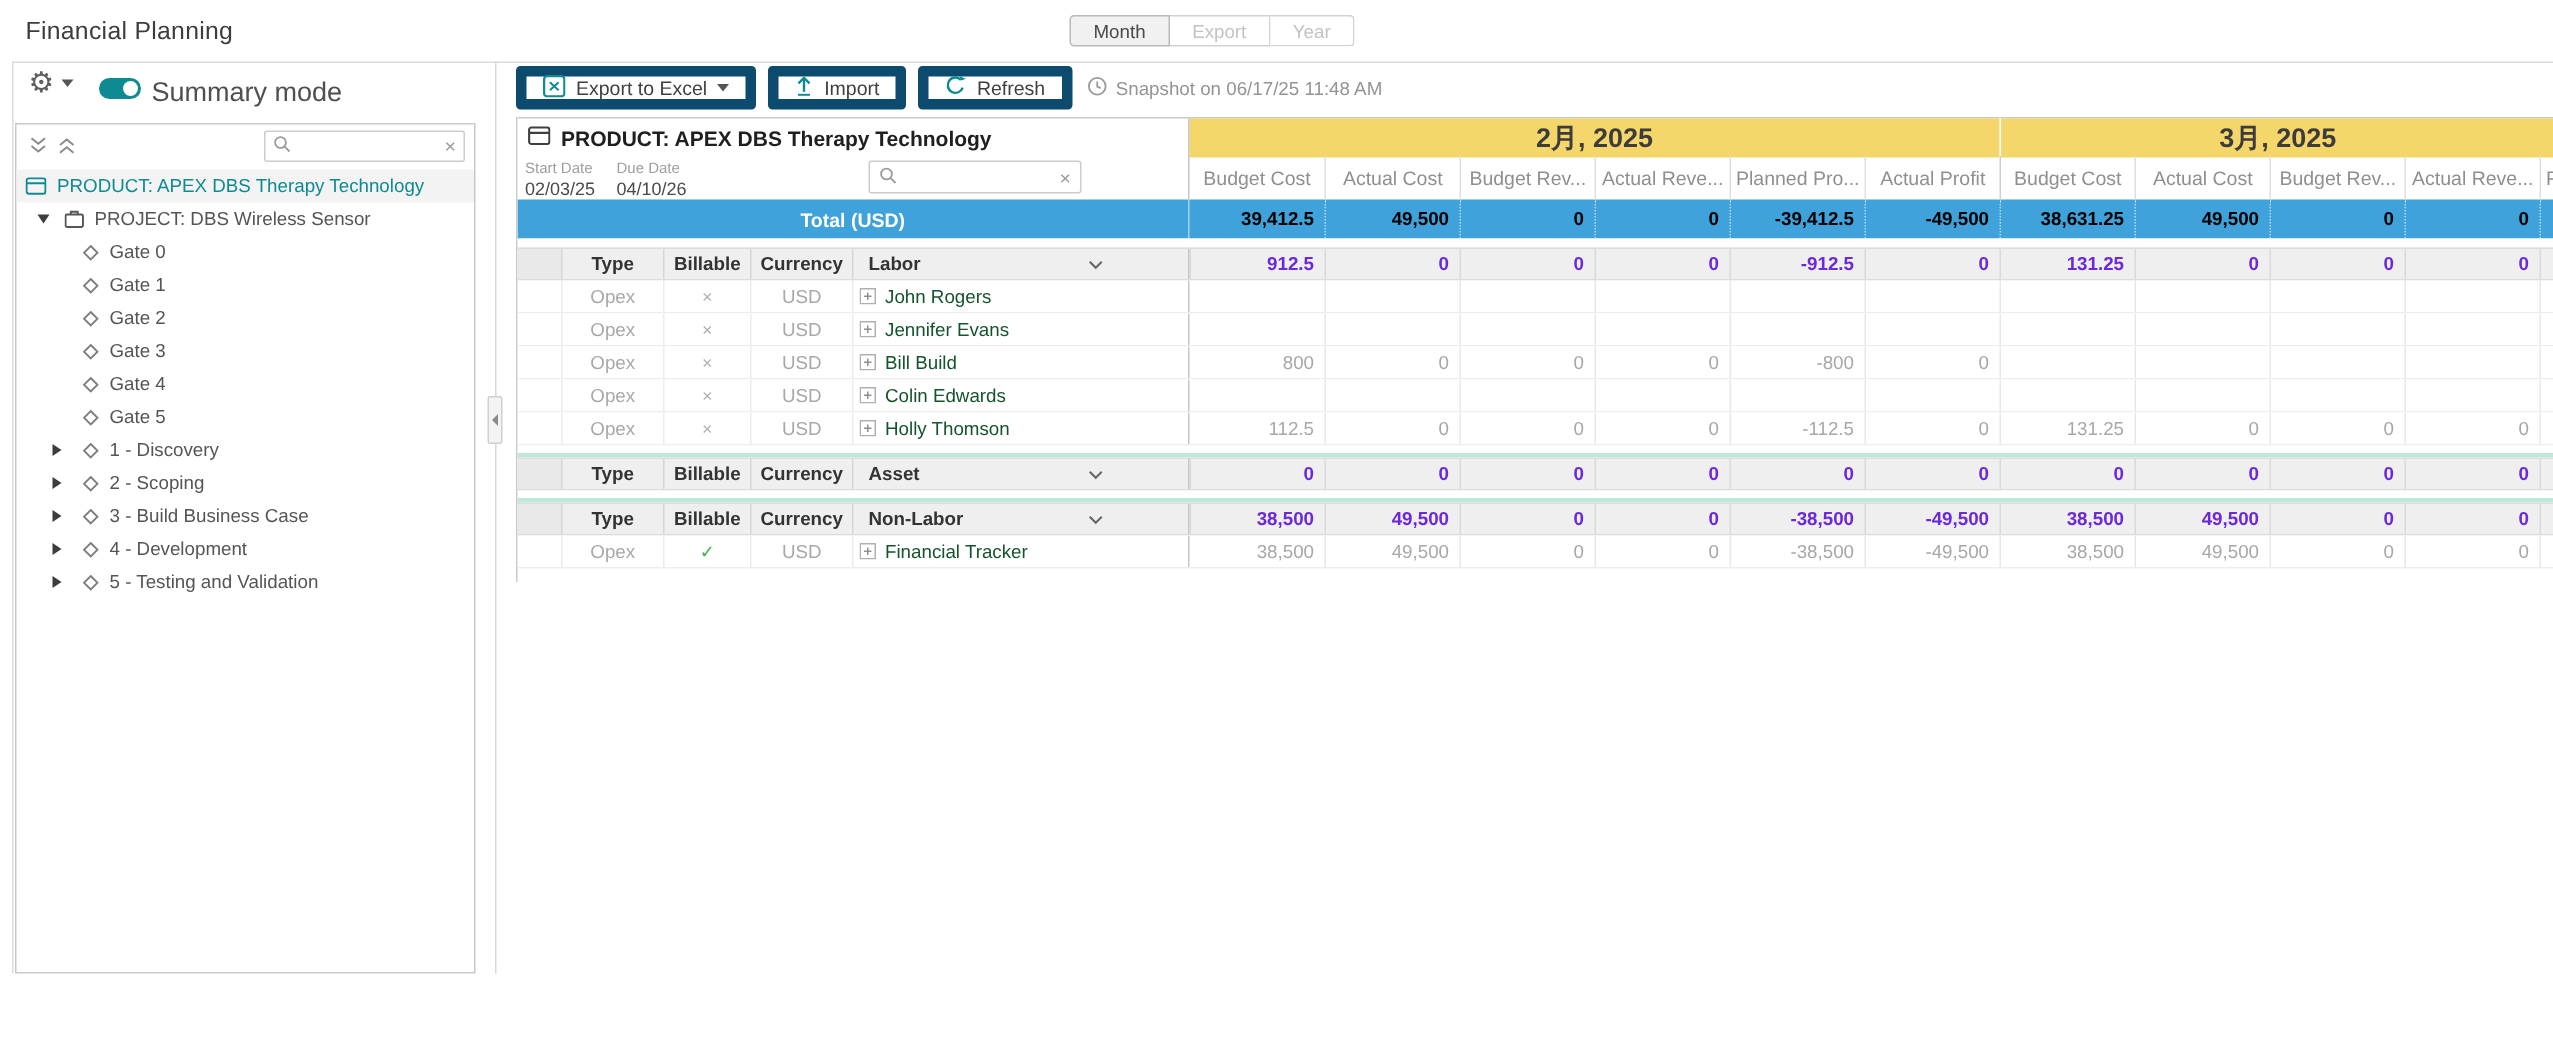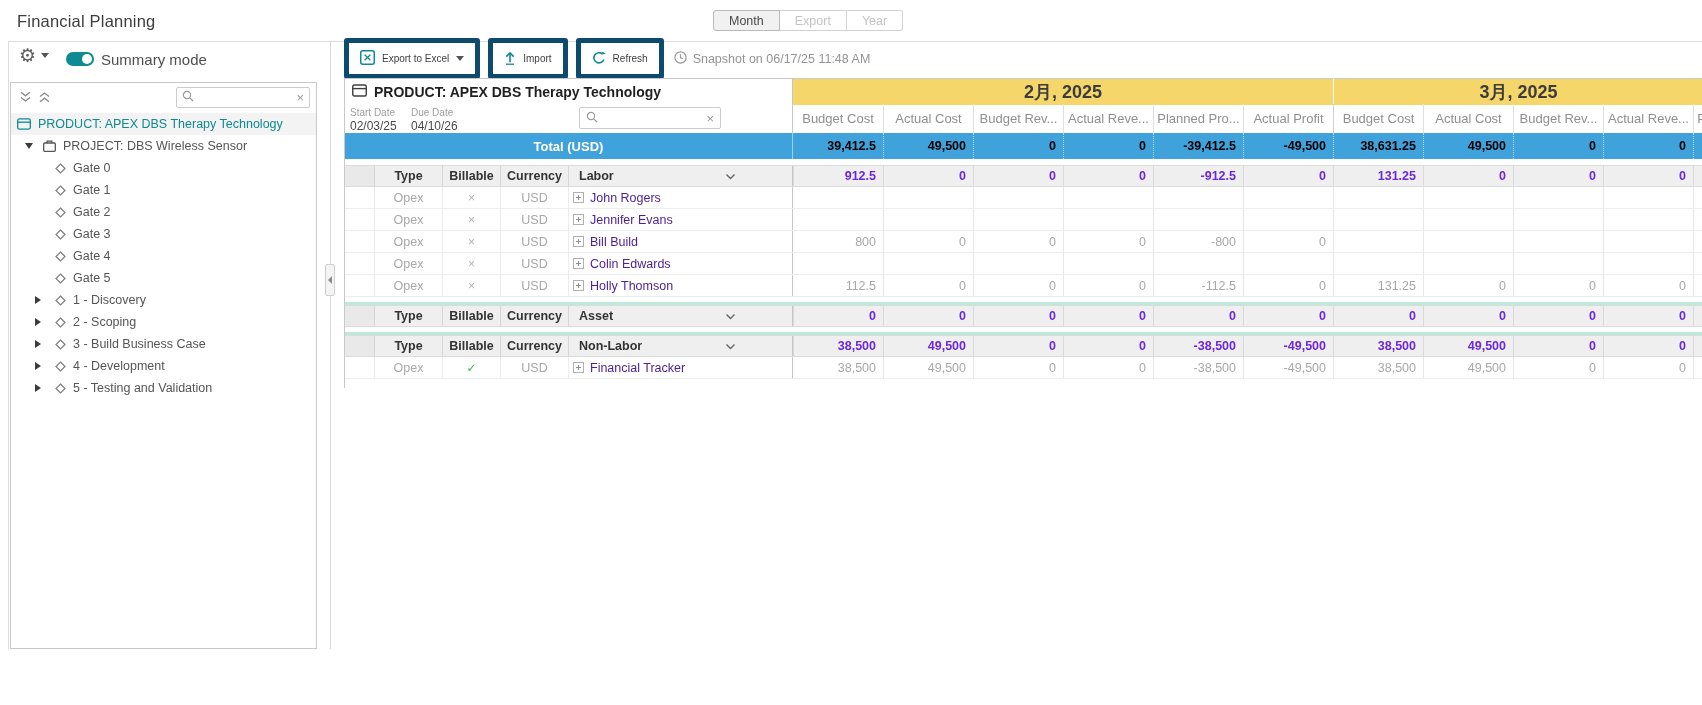--- a/index.html
+++ b/index.html
@@ -22,21 +22,21 @@
 .split-handle{position:absolute;left:325px;top:264px;width:10px;height:32px;background:#f4f4f4;
   border:1px solid #cfcfcf;border-radius:2px;display:flex;align-items:center;justify-content:center;cursor:pointer}
 .tri-left{width:0;height:0;border-top:4px solid transparent;border-bottom:4px solid transparent;border-right:4px solid #8a8a8a}
 
 
 .gear-wrap{position:absolute;left:19px;top:46px;display:flex;align-items:center;gap:5px;cursor:pointer}
 .gear{font-size:19px;color:#5f5f5f;line-height:19px}
 .caret{width:0;height:0;border-left:4px solid transparent;border-right:4px solid transparent;border-top:5px solid #555}
 .toggle{position:absolute;left:66px;top:52px;width:28px;height:14px;border-radius:8px;background:#0e8a93;cursor:pointer}
 .toggle:after{content:'';position:absolute;right:2px;top:2px;width:10px;height:10px;border-radius:50%;background:#fff}
-.summary-label{position:absolute;left:101px;top:51px;font-size:15px;color:#4f4f4f}
+.summary-label{position:absolute;left:101px;top:51px;font-size:18px;color:#4f4f4f}
 
 
 .tree-panel{position:absolute;left:10px;top:82px;width:307px;height:567px;border:1px solid #c9c9c9;background:#fff}
 .tree-toolbar{display:flex;align-items:center;height:28px;padding:0 6px}
 .tt-icons{display:flex;gap:6px;align-items:center;margin-left:2px}
 .tt-icons span{cursor:pointer;display:flex}
 .tsearch{margin-left:auto;width:134px;height:21px;border:1px solid #ccc;border-radius:2px;display:flex;align-items:center;padding:0 5px;background:#fff}
 .tsearch input{border:none;outline:none;flex:1;min-width:0;font-size:12px;margin-left:5px;font-family:inherit}
 .clear-x{color:#9a9a9a;font-size:13px;cursor:pointer;line-height:1}
 .tree{margin-top:2px}
@@ -47,22 +47,22 @@
 .titem.lvl2{padding-left:24px}
 .texp{width:18px;flex:0 0 18px;display:flex;justify-content:flex-start}
 .lvl2 .texp{width:20px;flex-basis:20px}
 .tri-down{width:0;height:0;border-left:4.5px solid transparent;border-right:4.5px solid transparent;border-top:6px solid #3c3c3c}
 .tri-right{width:0;height:0;border-top:4.5px solid transparent;border-bottom:4.5px solid transparent;border-left:6px solid #3c3c3c}
 .ticon{margin-right:7px;display:flex;align-items:center}
 .tlabel{font-size:12.5px;color:#555}
 
 
 .toolbar{position:absolute;left:344px;top:45px;display:flex;align-items:center;gap:8px;height:27px}
-.tbtn{display:flex;align-items:center;gap:7px;height:41px;padding:0 11px;border:5px solid #0c4a6e;border-radius:3px;
-  background:#fff;font-size:10px;color:#3f3f3f;cursor:pointer}
+.tbtn{display:flex;align-items:center;gap:7px;height:29px;padding:0 11px;border:7px solid #0c4a6e;border-radius:3px;
+  background:#fff;font-size:13px;color:#3f3f3f;cursor:pointer}
 .snapshot{display:flex;align-items:center;gap:6px;color:#949494;font-size:12.5px;margin-left:2px}
 
 
 .grid{position:absolute;left:344px;top:78px;width:1358px;height:310px;overflow:hidden;border-left:1px solid #c9c9c9}
 .grow{display:flex;width:1528px;background:#fff}
 .band-row{width:1358px;height:26px;border-top:1px solid #c9c9c9}
 .fixed{width:448px;flex:0 0 448px;border-right:1px solid #c6c6c6;position:relative}
 .prod-cell{display:flex;align-items:center;gap:7px;padding-left:7px}
 .prod-title{font-size:14px;font-weight:bold;color:#1f1f1f;white-space:nowrap}
 .months{flex:1;display:flex;height:26px}
@@ -101,21 +101,21 @@
 .shead .c-handle{background:#e9e9e9;border-right:1px solid #d6d6d6}
 .shead .c-type,.shead .c-bill,.shead .c-curr{border-right:1px solid #d6d6d6}
 .fhead{display:flex;align-items:center;justify-content:center;font-weight:bold;font-size:12.5px;color:#333}
 .nlabel{font-weight:bold;font-size:12.5px;color:#333;white-space:nowrap}
 .chev{margin-left:auto;margin-right:56px;display:flex;cursor:pointer}
 .shead .vcell{font-weight:bold;color:#6d28d9;border-left:1px solid #d9d9d9}
 .drow{height:22px;border-bottom:1px solid #ededed}
 .drow .c-handle{border-right:1px solid #ececec}
 .gcell{display:flex;align-items:center;justify-content:center;color:#a8a8a8;font-size:12.5px;border-right:1px solid #ececec}
 .drow .c-name{padding-left:4px;gap:6px}
-.nmtext{color:#4c1d95;font-size:12.5px;white-space:nowrap}
+.nmtext{color:#14532d;font-size:12.5px;white-space:nowrap}
 .expbox{display:flex;align-items:center;cursor:pointer}
 .vcell.dim{color:#a8a8a8}
 .xx{color:#b3b3b3;font-size:12px}
 .ck{color:#3fae49;font-size:12px;font-weight:bold}
 </style>
 </head>
 <body>
 
 <div class="app">
 

